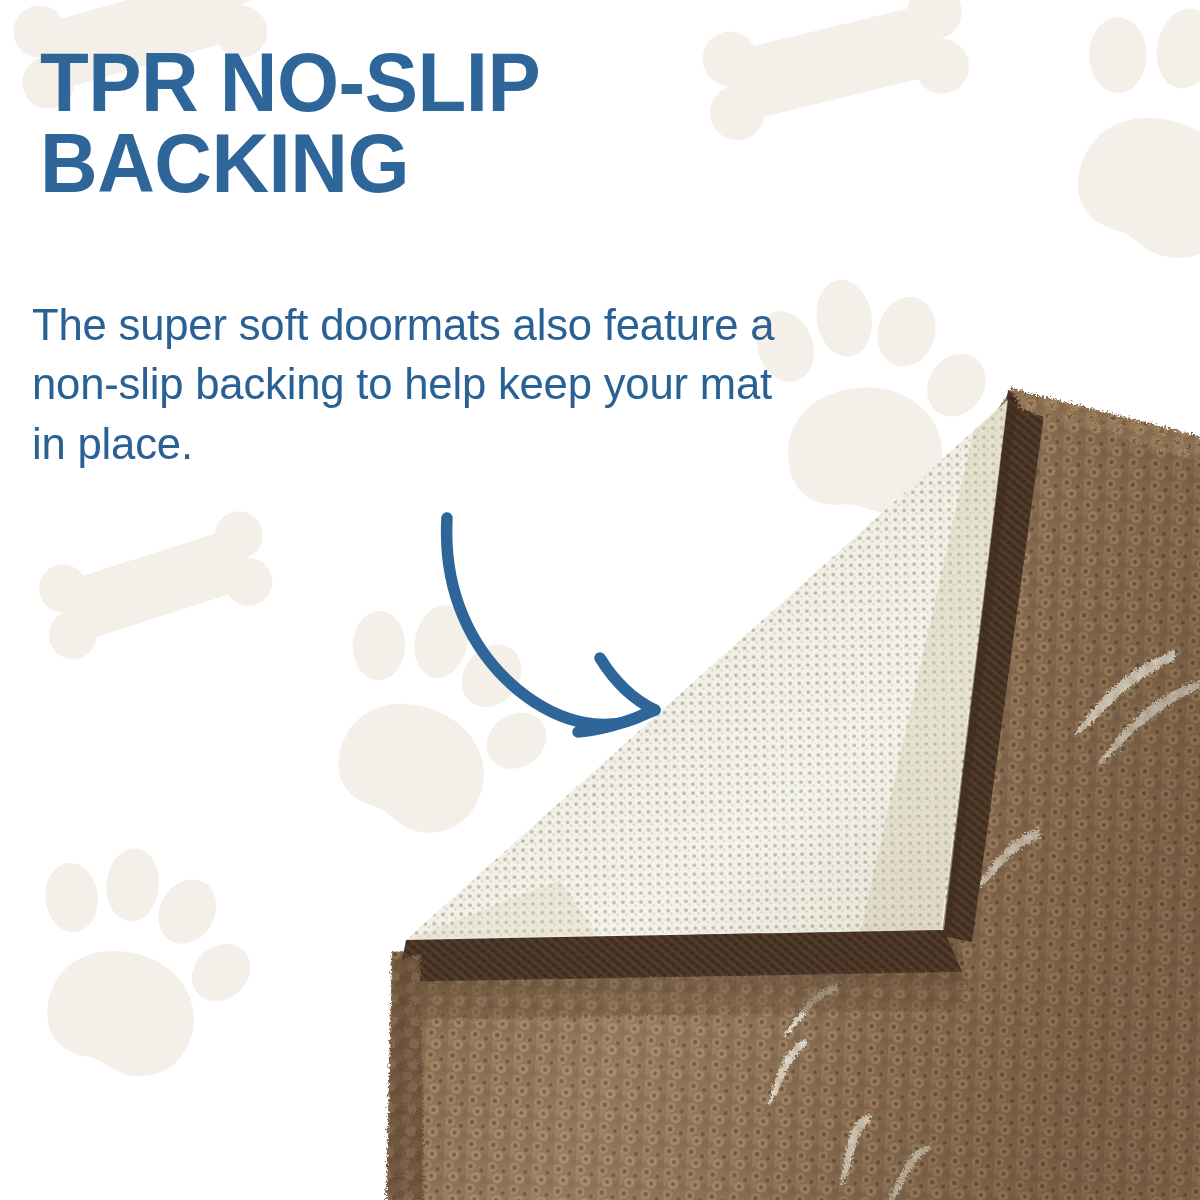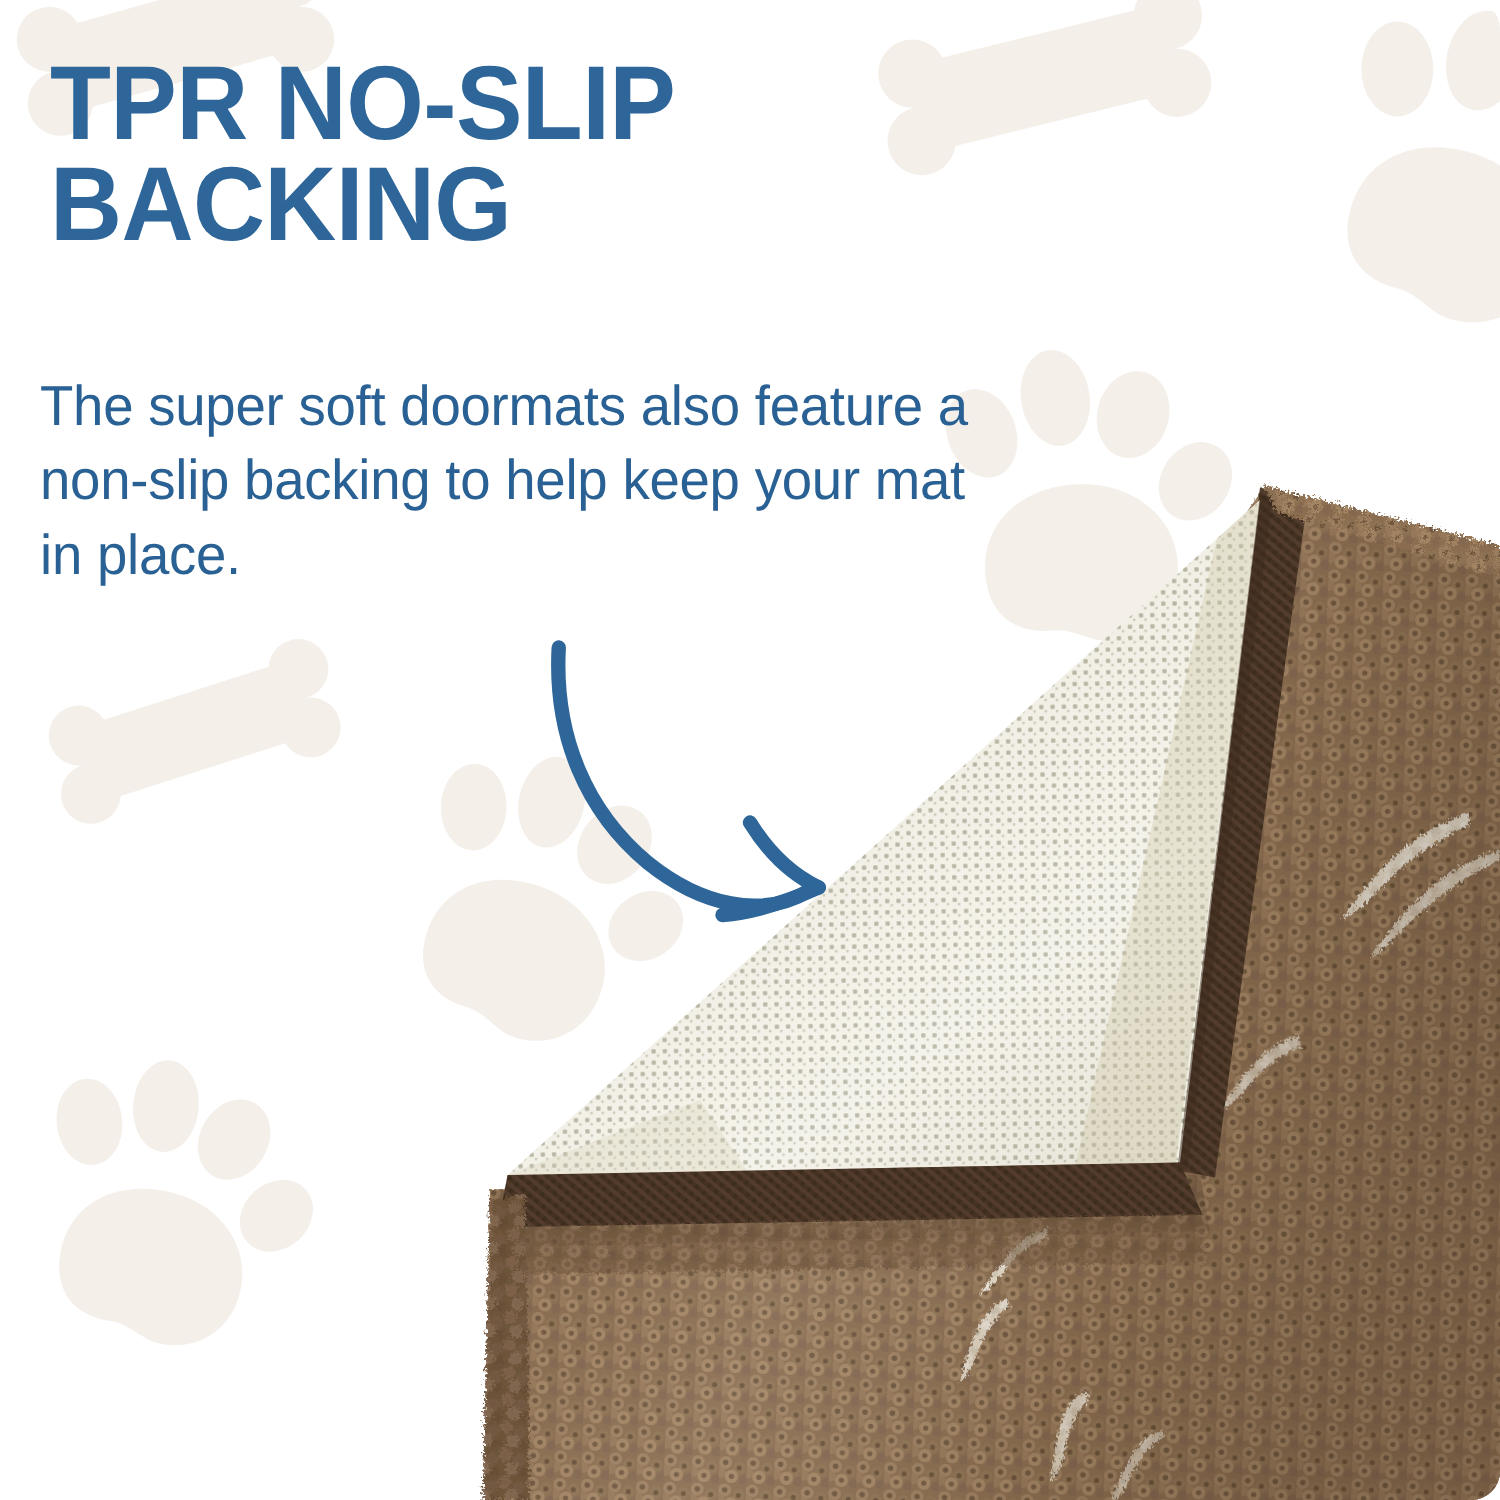--- a/index.html
+++ b/index.html
@@ -5,21 +5,20 @@
   * { margin:0; padding:0; box-sizing:border-box; }
   html,body { background:#ffffff; }
   body {
     font-family:"Liberation Sans", sans-serif;
   }
   #stage {
     position:relative;
     width:1200px; height:1200px;
     background:#ffffff;
     overflow:hidden;
-    border-radius:23px;
   }
 
   
   #watermarks {
     position:absolute; inset:0;
     pointer-events:none;
     z-index:1;
   }
 
   

